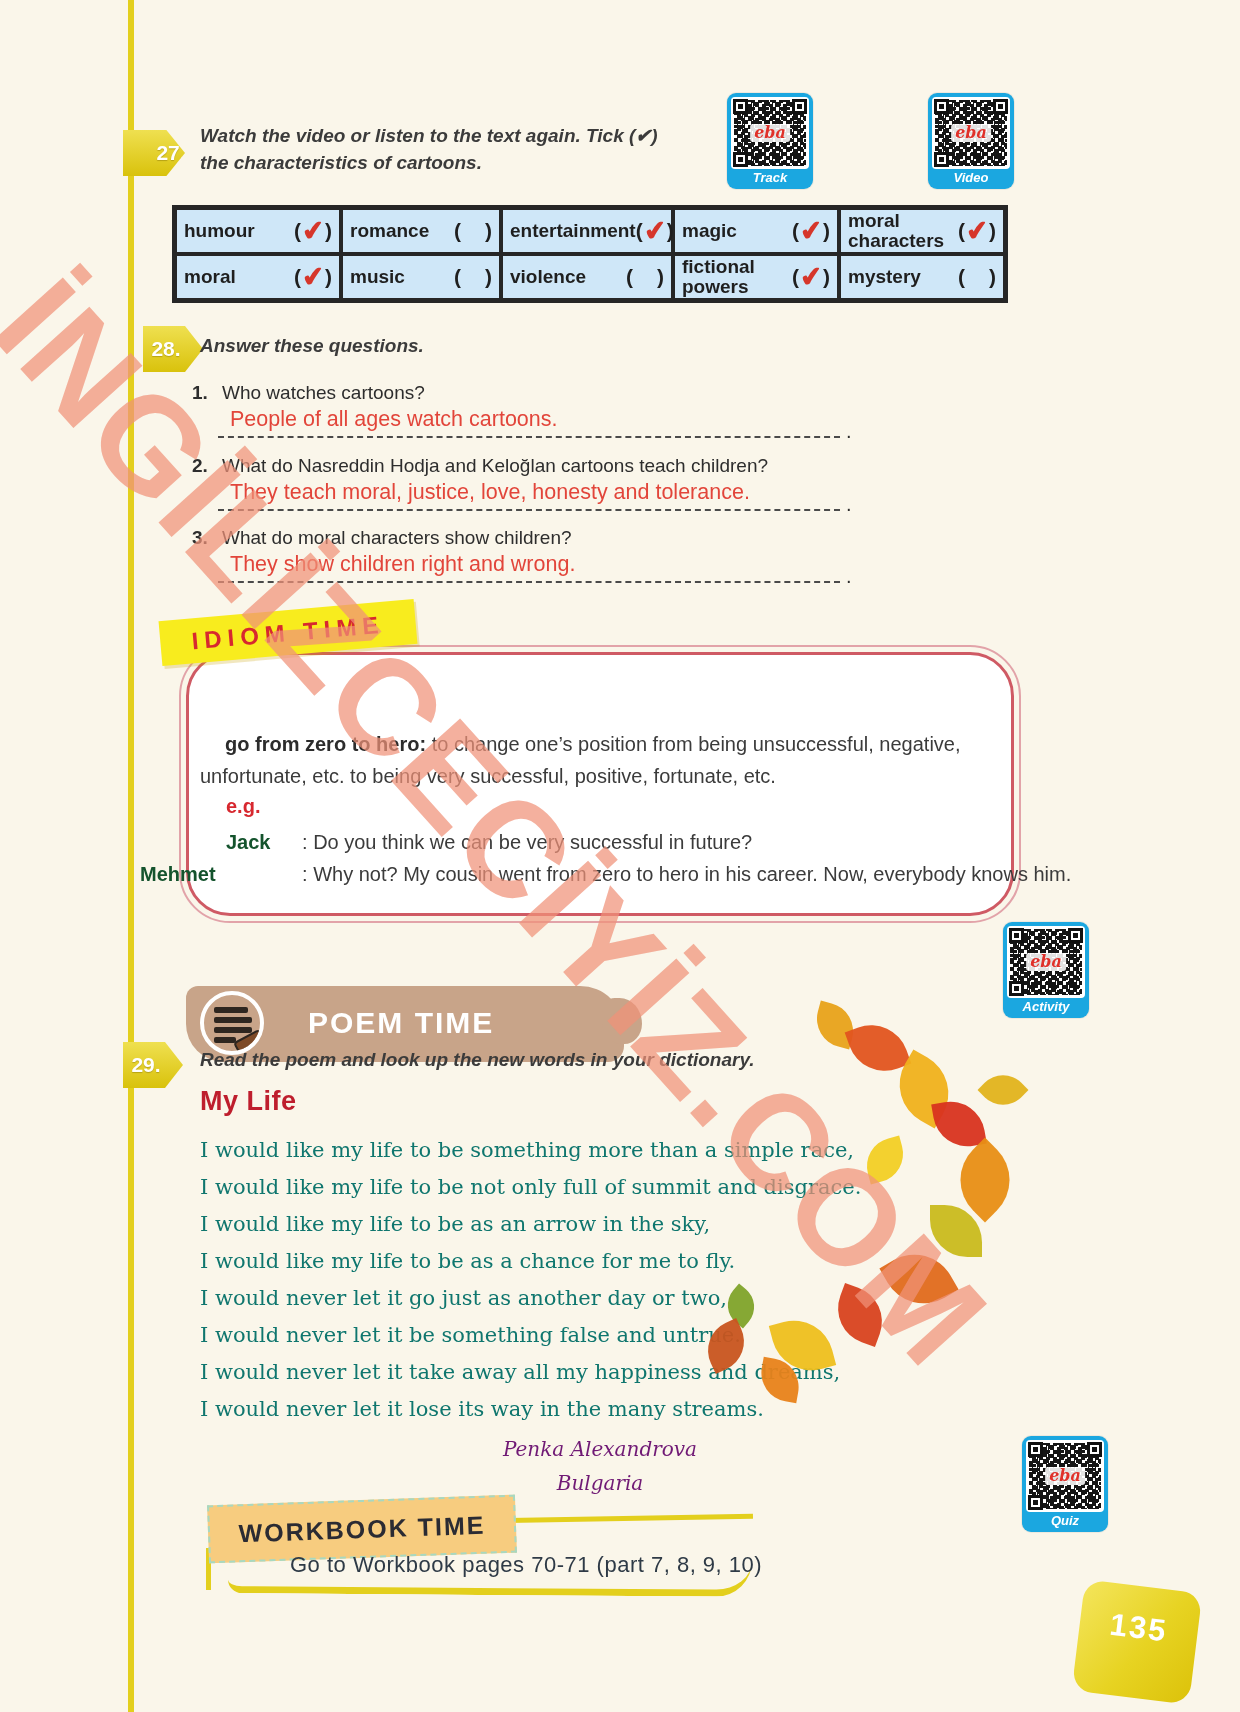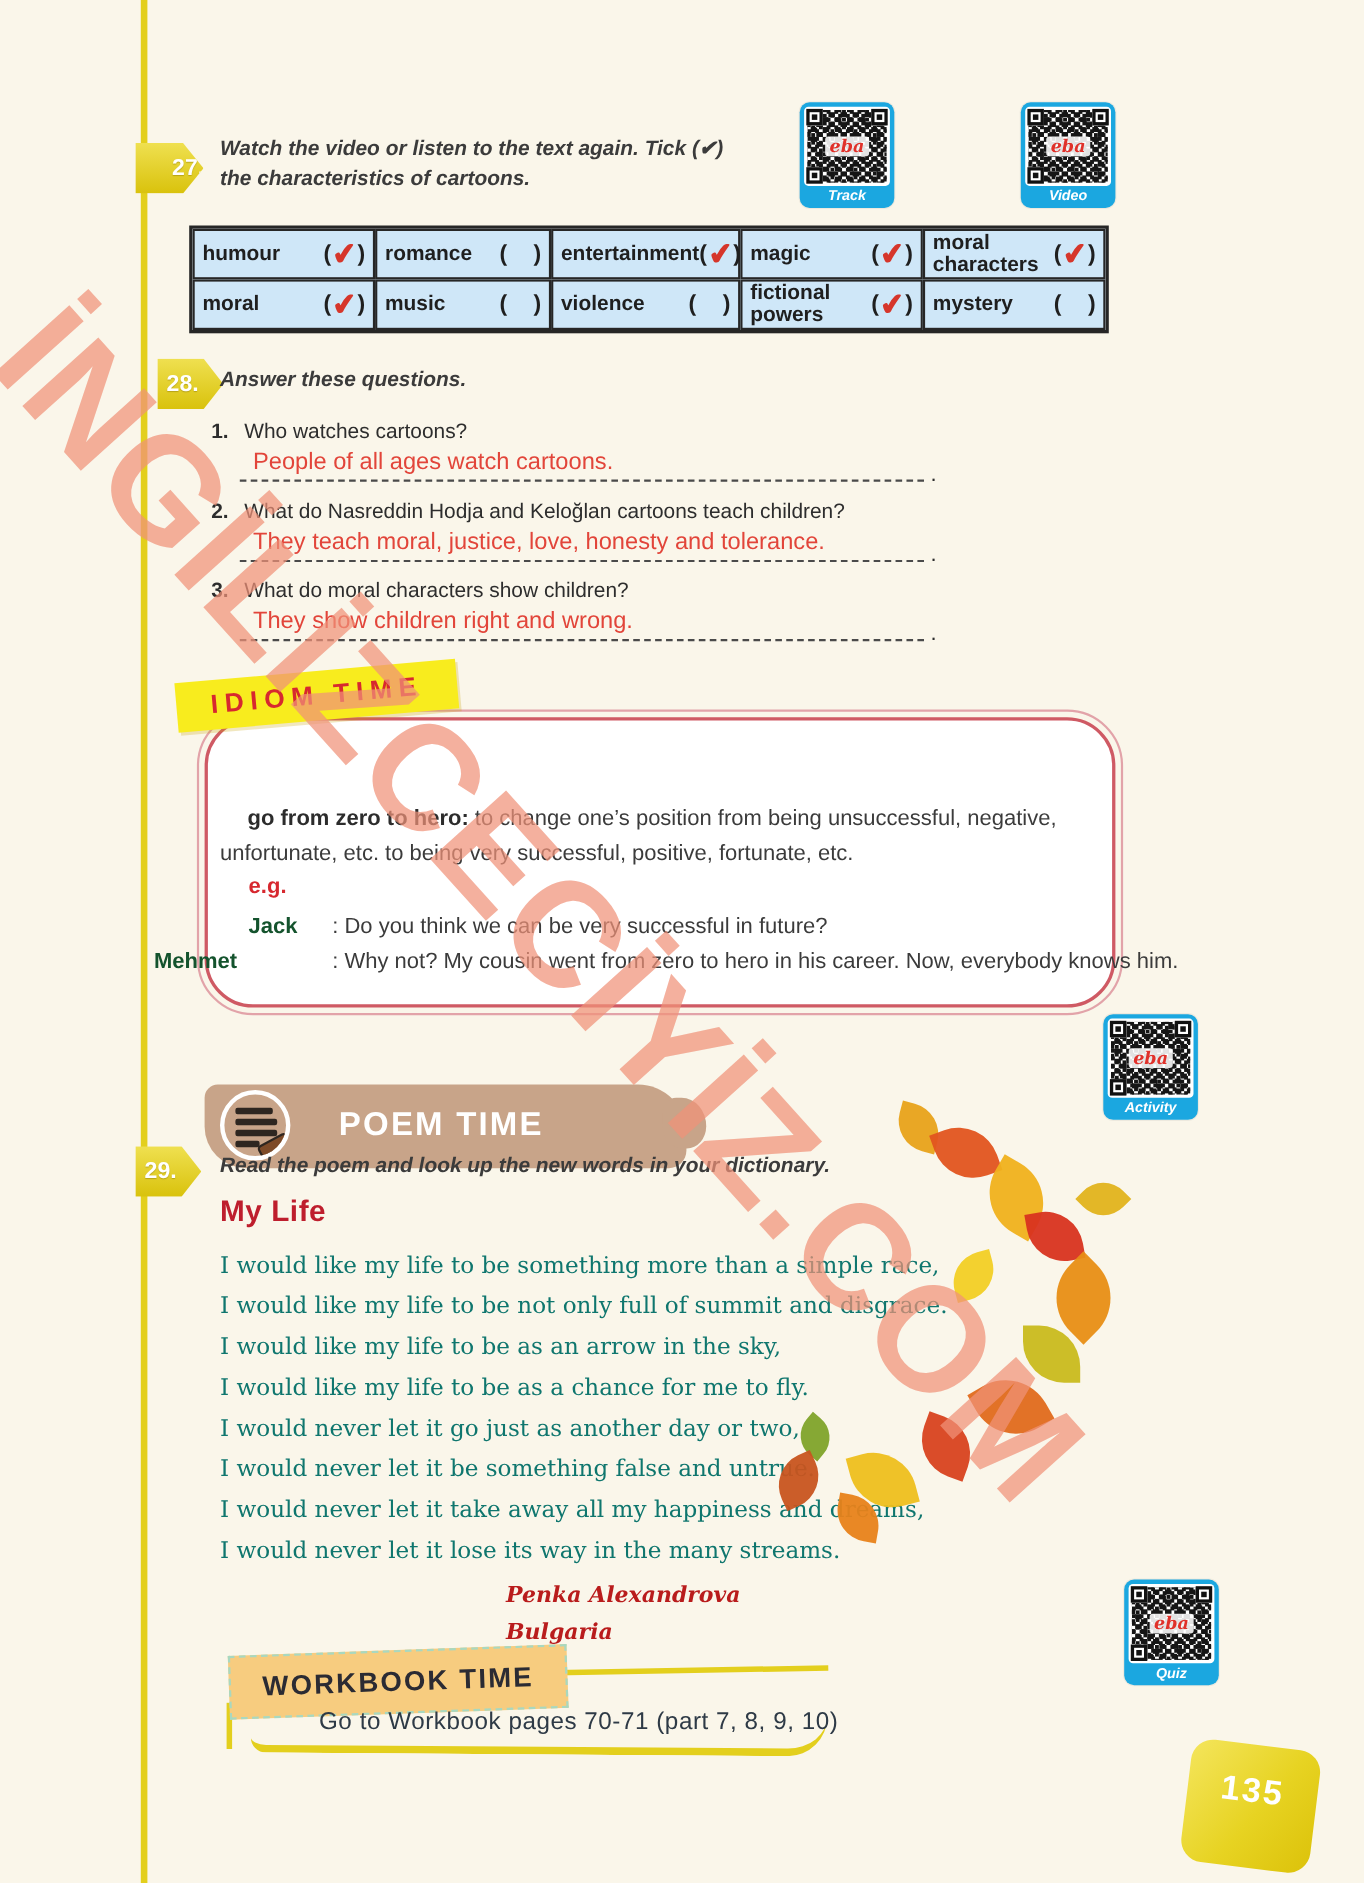--- a/index.html
+++ b/index.html
@@ -82,22 +82,22 @@
   .poem-icon .l3 { top:32px; width:38px; } .poem-icon .l4 { top:42px; width:22px; }
   .poem-pencil { position:absolute; left:30px; top:40px; width:26px; height:8px; background:#7d4a28;
         border:2px solid #2e2620; border-radius:4px; transform:rotate(-28deg); }
 
   
   .poem-title { position:absolute; left:200px; top:1086px; font-weight:800; font-size:27px;
         color:#be1e2d; letter-spacing:0.5px; }
   .poem { position:absolute; left:200px; top:1132px; font-family:"DejaVu Serif", serif;
         font-size:21px; color:#0f766e; }
   .poem div { height:37px; line-height:37px; }
-  .poem-author { position:absolute; left:460px; top:1432px; width:280px; text-align:left;
-        font-family:"DejaVu Serif", serif; font-style:italic; font-size:20px; color:#b91c1c; line-height:34px;font-weight:bold; }
+  .poem-author { position:absolute; left:460px; top:1432px; width:280px; text-align:center;
+        font-family:"DejaVu Serif", serif; font-style:italic; font-size:20px; color:#701a75; line-height:34px; }
 
   
   .leaf { position:absolute; border-radius:0 72% 0 72%; opacity:.95; }
 
   
   .wb-line-top { position:absolute; left:505px; top:1516px; width:248px; height:5px; background:#e3cf1d; transform:rotate(-1deg); }
   .wb-line-left { position:absolute; left:206px; top:1548px; width:5px; height:42px; background:#e3cf1d; }
   .wb-line-bottom { position:absolute; left:228px; top:1558px; width:524px; height:30px;
         border-bottom:7px solid #e3cf1d; border-radius:0 0 36px 14px; transform:rotate(.4deg); }
   .wb-banner { position:absolute; left:208px; top:1500px; width:304px; height:54px; background:#f7cc7f;

